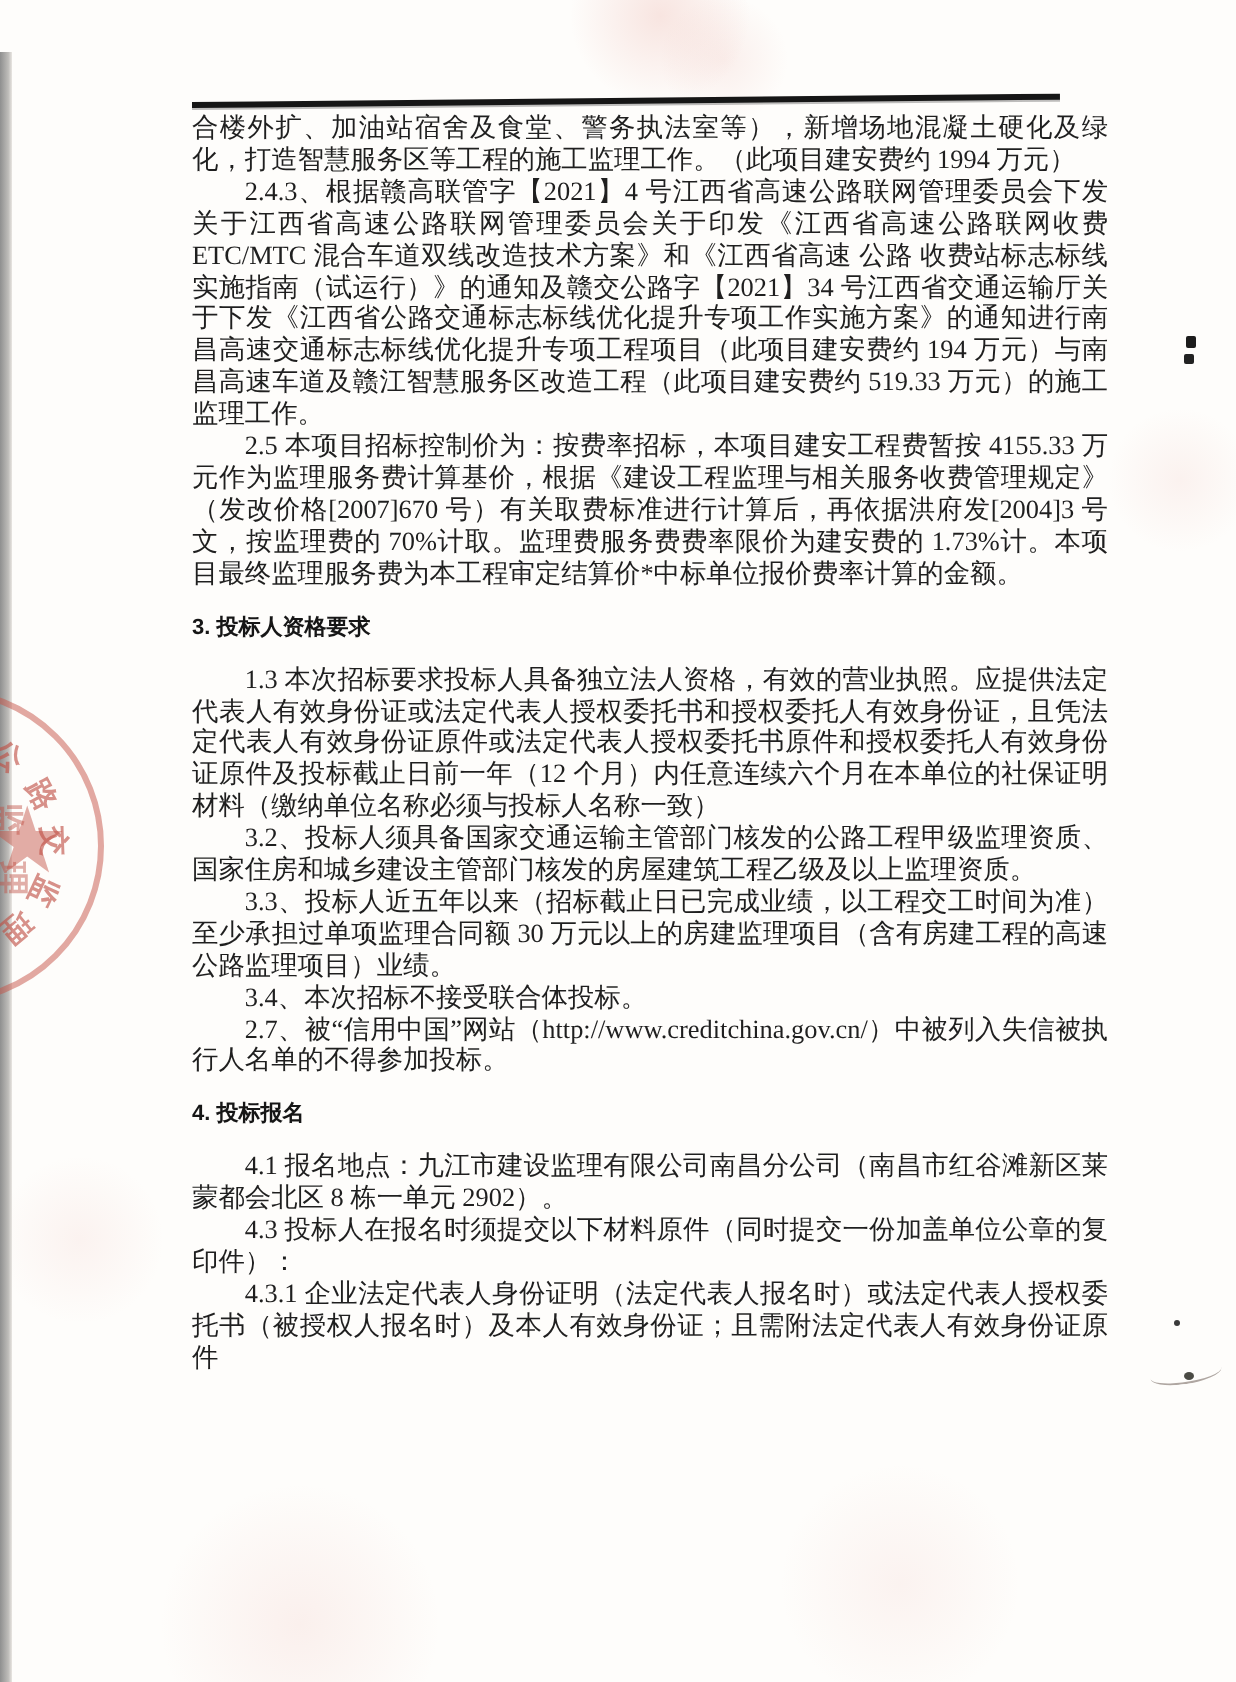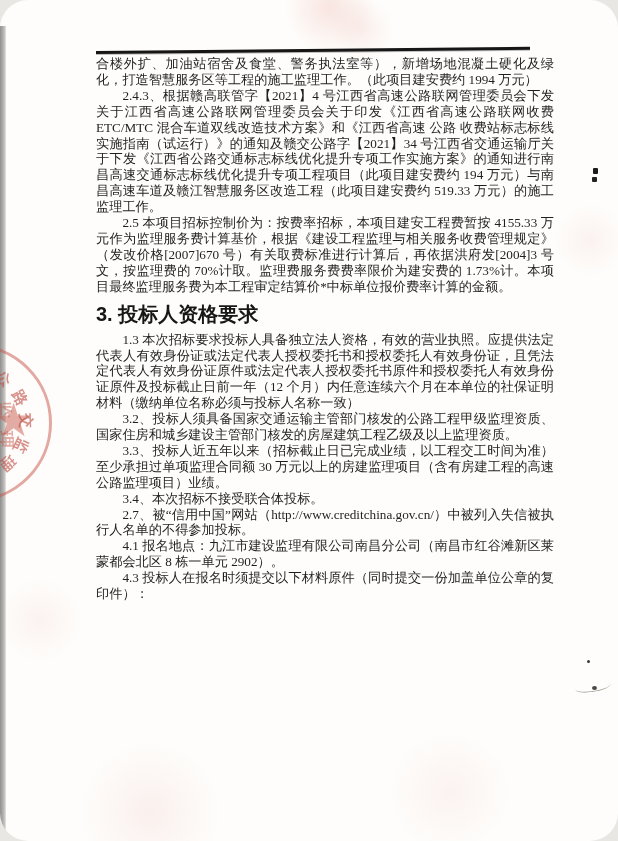--- a/index.html
+++ b/index.html
@@ -10,41 +10,40 @@
     background-color:#fefdfb;
     background-image:
       radial-gradient(circle at 330px 8px,  rgba(226,142,130,.22), transparent 45px),
       radial-gradient(circle at 362px 30px, rgba(226,150,140,.14), transparent 32px),
       radial-gradient(circle at 150px 812px,rgba(226,150,140,.13), transparent 70px),
       radial-gradient(circle at 450px 792px,rgba(226,150,140,.10), transparent 60px),
       radial-gradient(circle at 40px 620px, rgba(226,150,140,.10), transparent 42px),
       radial-gradient(circle at 590px 240px,rgba(226,150,140,.11), transparent 36px);
     overflow:hidden;
     font-family:"Liberation Serif","DejaVu Serif",serif;
-    border-radius:28px;
   }
   .scan-edge{
     position:absolute;left:0;top:26px;bottom:0;width:6px;
     background:linear-gradient(90deg,#8f8f8f,#bfbdba 70%,#e9e6e2);
   }
   .top-rule{
     position:absolute;left:96px;top:51px;width:434px;height:3.2px;
     background:#161616;transform:rotate(-0.55deg);transform-origin:left center;
     box-shadow:0 1px 0 rgba(0,0,0,.25);
   }
   .content{
     position:absolute;left:96px;top:56px;width:458px;
     color:#1f1f1f;font-size:13.2px;line-height:15.9px;
     text-align:justify;text-justify:inter-character;
   }
   .para{margin:0;text-indent:2em;}
   .para.no-indent{text-indent:0;}
   .heading{
     font-family:"Liberation Sans","DejaVu Sans",sans-serif;
-    font-weight:bold;font-size:20px;line-height:16px;
+    font-weight:bold;font-size:11px;line-height:16px;
     margin:11px 0 10px 0;text-indent:0;color:#161616;
   }
   
   .seal{
     position:absolute;left:-106px;top:344px;width:152px;height:152px;
     border:3px solid rgba(197,84,72,.50);border-radius:50%;
     pointer-events:none;
   }
   .seal .glyph{
     position:absolute;color:rgba(190,78,66,.62);
@@ -79,22 +78,24 @@
   <div class="content">
     <p class="para no-indent">合楼外扩、加油站宿舍及食堂、警务执法室等），新增场地混凝土硬化及绿化，打造智慧服务区等工程的施工监理工作。（此项目建安费约 1994 万元）</p>
     <p class="para">2.4.3、根据赣高联管字【2021】4 号江西省高速公路联网管理委员会下发关于江西省高速公路联网管理委员会关于印发《江西省高速公路联网收费 ETC/MTC 混合车道双线改造技术方案》和《江西省高速 公路 收费站标志标线实施指南（试运行）》的通知及赣交公路字【2021】34 号江西省交通运输厅关于下发《江西省公路交通标志标线优化提升专项工作实施方案》的通知进行南昌高速交通标志标线优化提升专项工程项目（此项目建安费约 194 万元）与南昌高速车道及赣江智慧服务区改造工程（此项目建安费约 519.33 万元）的施工监理工作。</p>
     <p class="para">2.5 本项目招标控制价为：按费率招标，本项目建安工程费暂按 4155.33 万元作为监理服务费计算基价，根据《建设工程监理与相关服务收费管理规定》（发改价格[2007]670 号）有关取费标准进行计算后，再依据洪府发[2004]3 号文，按监理费的 70%计取。监理费服务费费率限价为建安费的 1.73%计。本项目最终监理服务费为本工程审定结算价*中标单位报价费率计算的金额。</p>
     <h3 class="heading">3. 投标人资格要求</h3>
     <p class="para">1.3 本次招标要求投标人具备独立法人资格，有效的营业执照。应提供法定代表人有效身份证或法定代表人授权委托书和授权委托人有效身份证，且凭法定代表人有效身份证原件或法定代表人授权委托书原件和授权委托人有效身份证原件及投标截止日前一年（12 个月）内任意连续六个月在本单位的社保证明材料（缴纳单位名称必须与投标人名称一致）</p>
     <p class="para">3.2、投标人须具备国家交通运输主管部门核发的公路工程甲级监理资质、国家住房和城乡建设主管部门核发的房屋建筑工程乙级及以上监理资质。</p>
     <p class="para">3.3、投标人近五年以来（招标截止日已完成业绩，以工程交工时间为准）至少承担过单项监理合同额 30 万元以上的房建监理项目（含有房建工程的高速公路监理项目）业绩。</p>
     <p class="para">3.4、本次招标不接受联合体投标。</p>
     <p class="para">2.7、被“信用中国”网站（http://www.creditchina.gov.cn/）中被列入失信被执行人名单的不得参加投标。</p>
+    <h3 class="heading">4. 投标报名</h3>
     <p class="para">4.1 报名地点：九江市建设监理有限公司南昌分公司（南昌市红谷滩新区莱蒙都会北区 8 栋一单元 2902）。</p>
     <p class="para">4.3 投标人在报名时须提交以下材料原件（同时提交一份加盖单位公章的复印件）：</p>
+    <p class="para">4.3.1 企业法定代表人身份证明（法定代表人报名时）或法定代表人授权委托书（被授权人报名时）及本人有效身份证；且需附法定代表人有效身份证原件</p>
   </div>
 
   <div class="seal">
     <span class="star">★</span>
     <span class="glyph" style="left:99px;top:24px;transform:rotate(35deg);">公</span>
     <span class="glyph" style="left:116px;top:43px;transform:rotate(62deg);">路</span>
     <span class="glyph" style="left:122px;top:66px;transform:rotate(88deg);">交</span>
     <span class="glyph" style="left:117px;top:91px;transform:rotate(115deg);">监</span>
     <span class="glyph" style="left:103px;top:109px;transform:rotate(140deg);">理</span>
     <span class="glyph inner-glyph" style="left:98px;top:54px;transform:rotate(90deg);">监</span>

